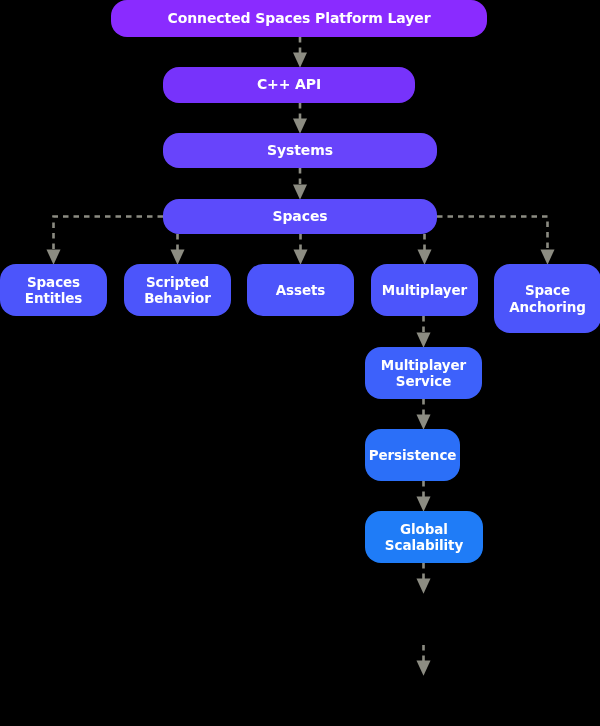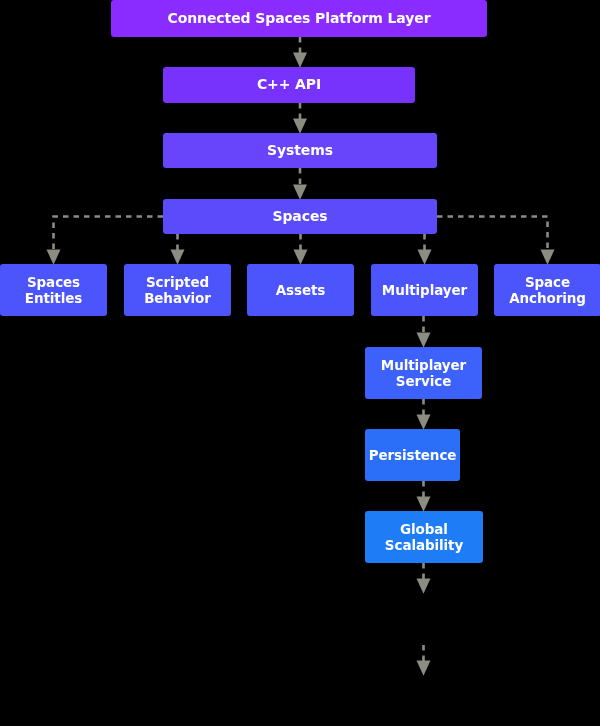--- a/index.html
+++ b/index.html
@@ -23,21 +23,21 @@
     position: absolute;
     left: 0;
     top: 0;
     width: 600px;
     height: 726px;
     pointer-events: none;
   }
   .node {
     position: absolute;
     box-sizing: border-box;
-    border-radius: 3px;
+    border-radius: 16px;
     display: flex;
     align-items: center;
     justify-content: center;
     text-align: center;
     color: #ffffff;
     font-weight: bold;
     font-size: 13.5px;
     line-height: 1.22;
     letter-spacing: -0.1px;
     padding: 2px 0;
@@ -104,21 +104,21 @@
   </div>
 
   <div class="node" style="left: 247px; top: 264px; width: 107px; height: 52px; background: rgb(76, 85, 251);">
     <span class="lbl">Assets</span>
   </div>
 
   <div class="node" style="left: 371px; top: 264px; width: 107px; height: 52px; background: rgb(76, 85, 251);">
     <span class="lbl">Multiplayer</span>
   </div>
 
-  <div class="node" style="left: 494px; top: 264px; width: 107px; height: 52px; background: rgb(76, 85, 251);">
+  <div class="node" style="left: 494px; top: 264px; width: 107px; height: 69px; background: rgb(76, 85, 251);">
     <span class="lbl">Space
 Anchoring</span>
   </div>
 
   <div class="node" style="left: 365px; top: 347px; width: 117px; height: 52px; background: rgb(61, 97, 251);">
     <span class="lbl">Multiplayer
 Service</span>
   </div>
 
   <div class="node" style="left: 365px; top: 429px; width: 95px; height: 52px; background: rgb(43, 111, 248);">

